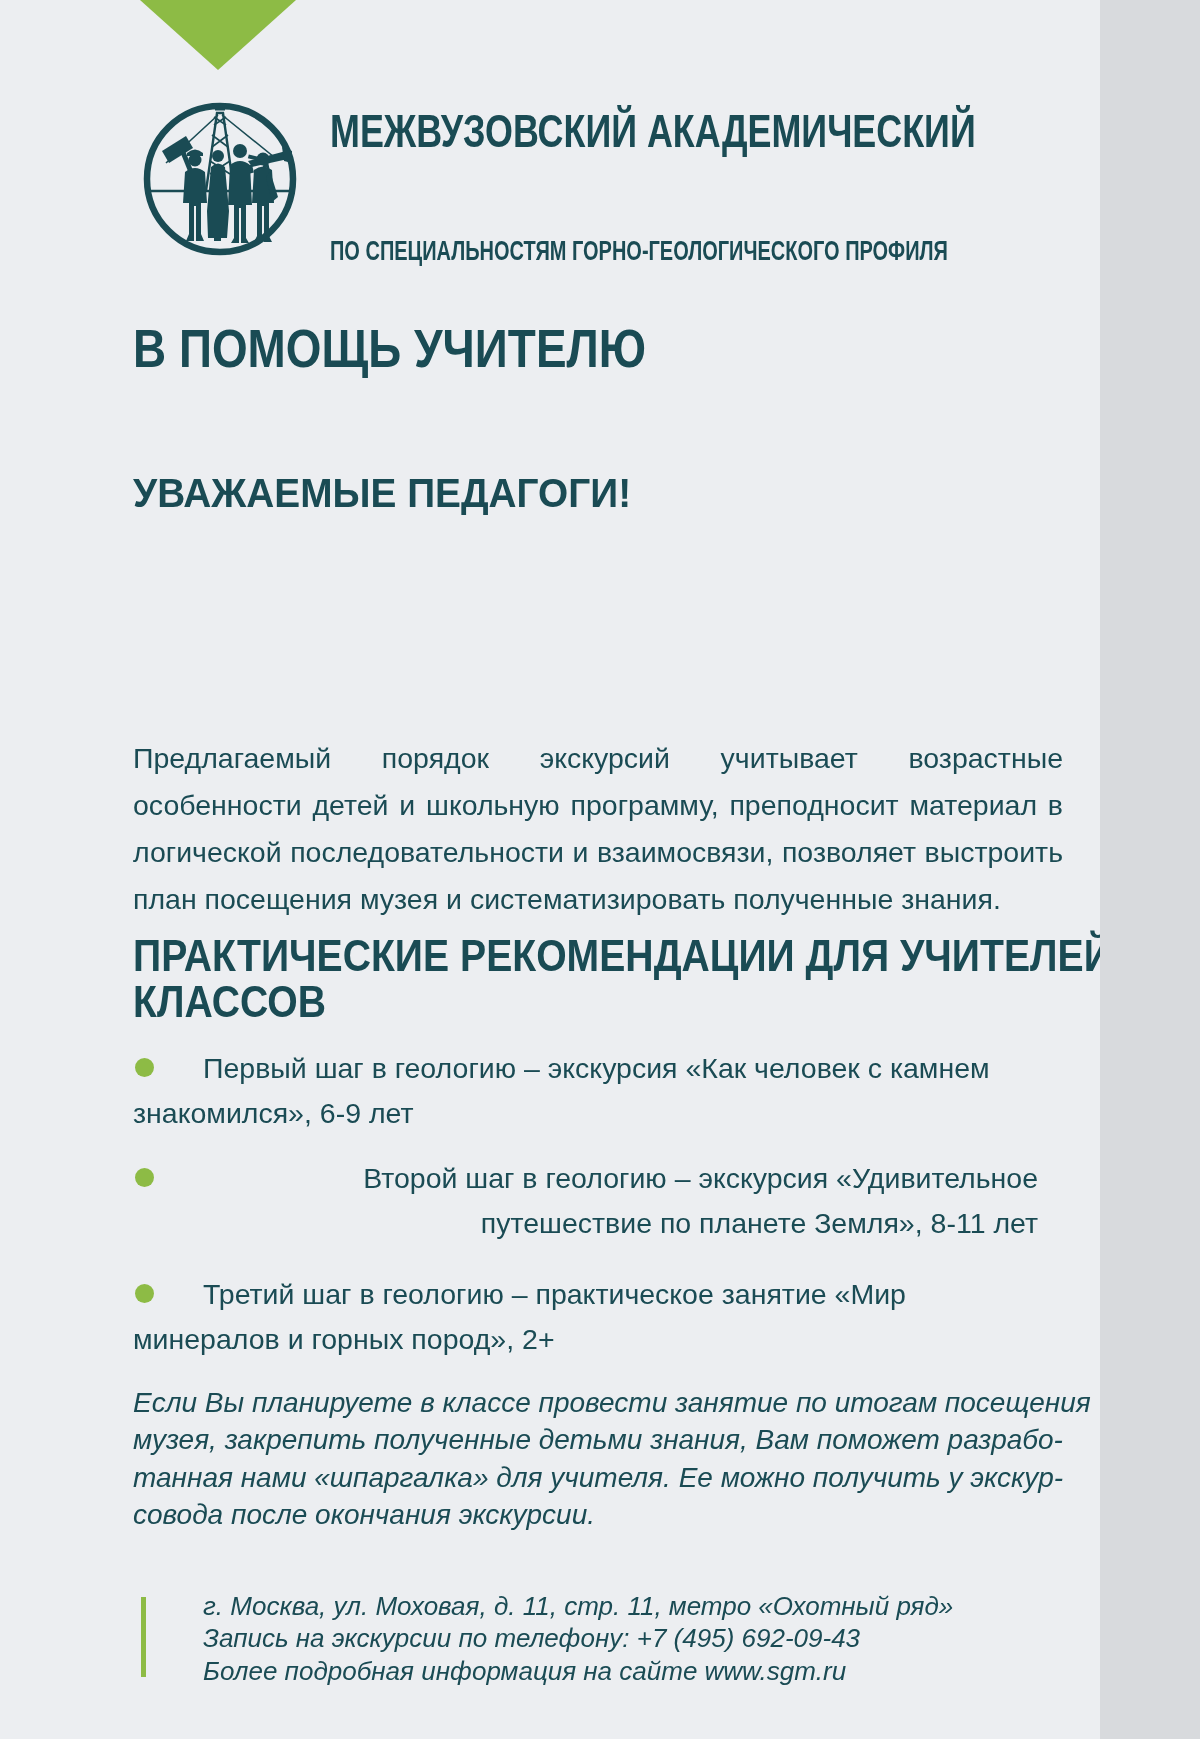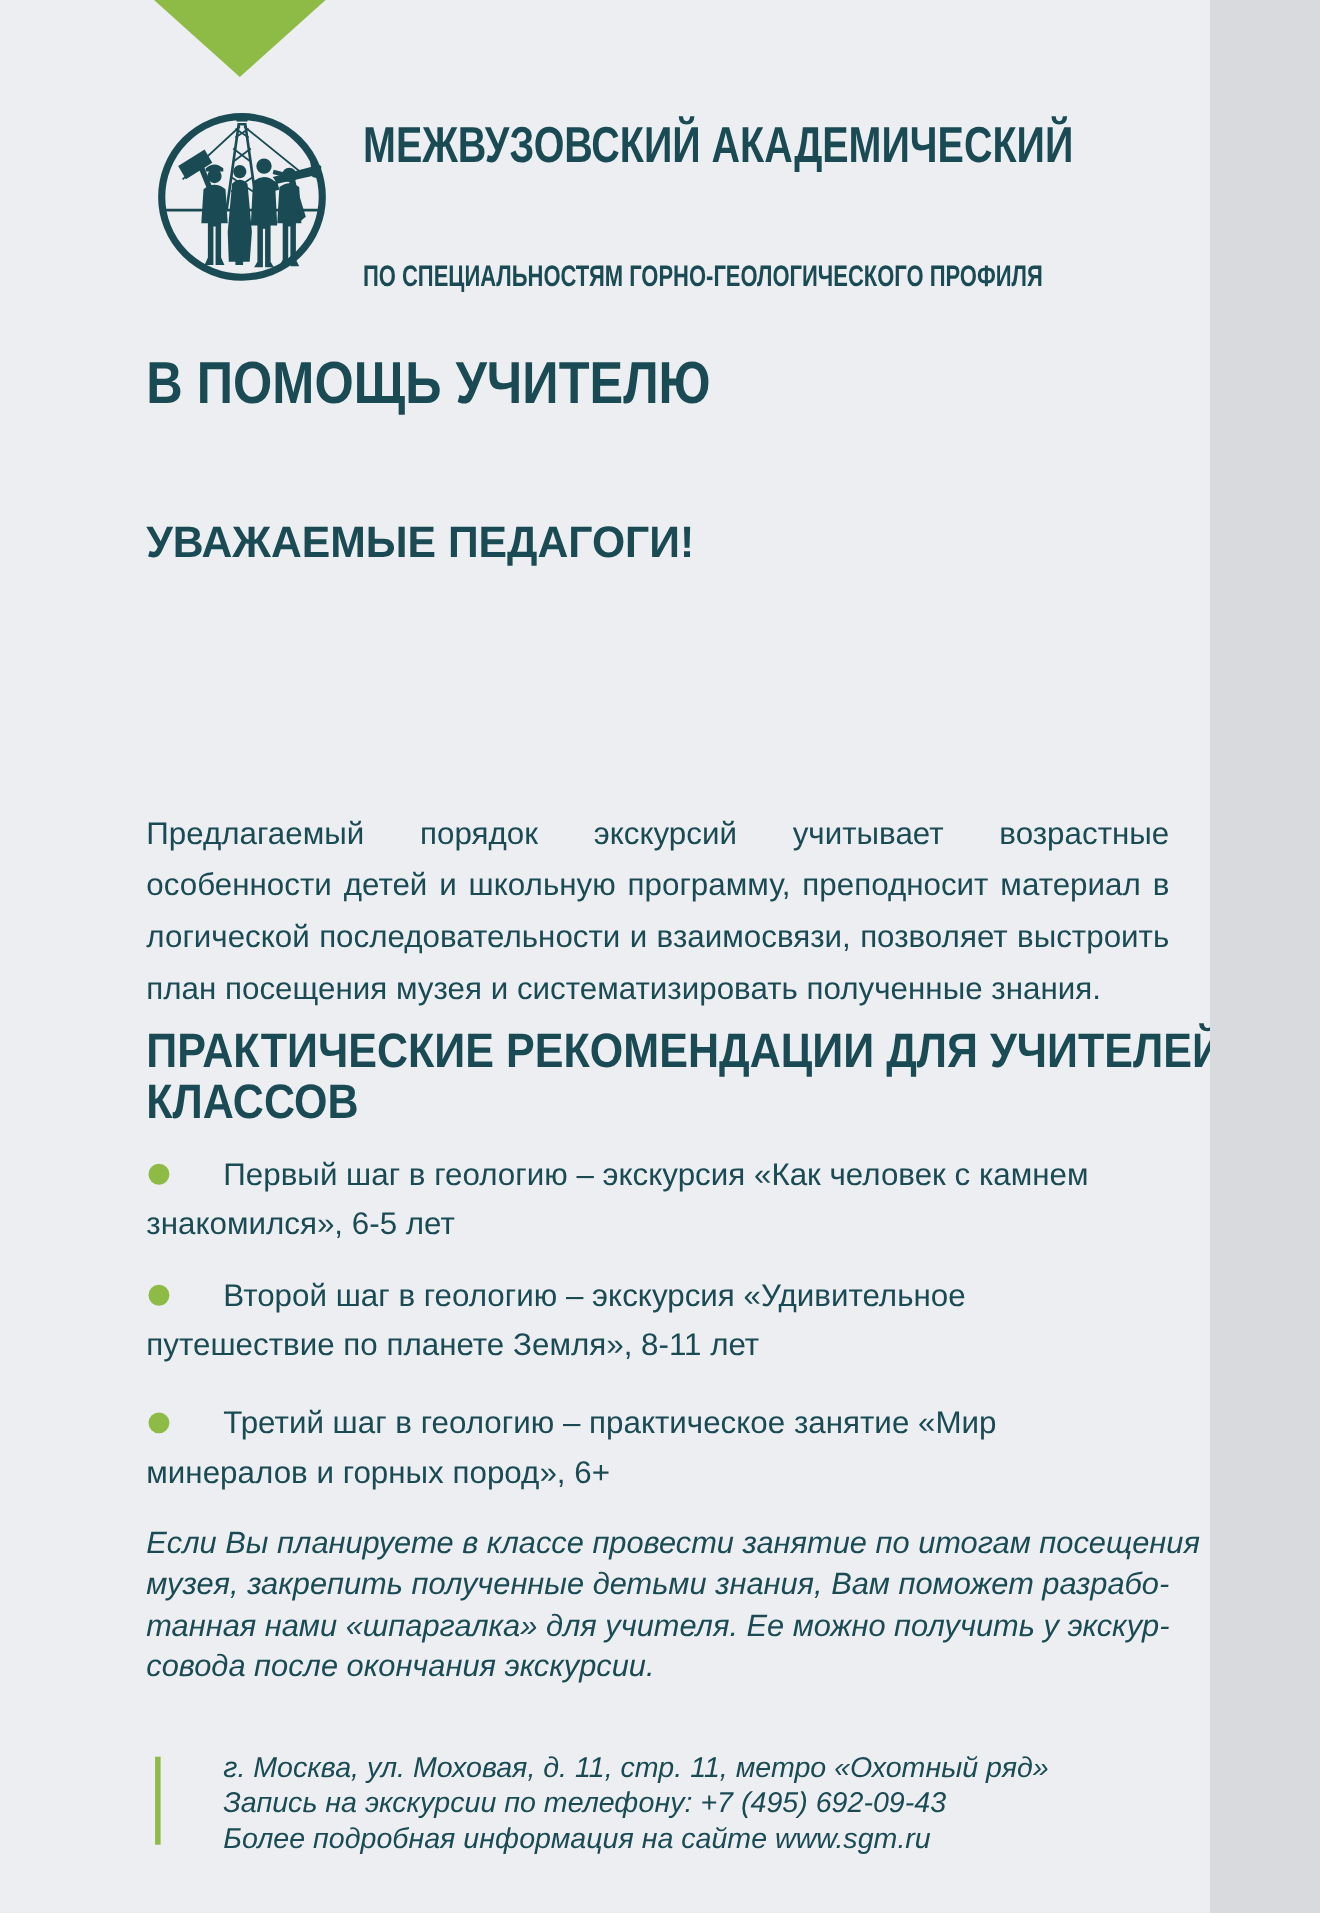--- a/index.html
+++ b/index.html
@@ -49,21 +49,21 @@
   .sec-line .cond{transform:scaleX(0.89);}
   .sec1{top:931px;}
   .sec2{top:977px;}
 
   .bullet-item{
     left:133px;width:905px;
     font-size:28.5px;line-height:45px;
     text-indent:70px;
   }
   .b1{top:1046px;}
-  .b2{top:1156px;}
+  .b2{top:1156px;text-align:right;}
   .b3{top:1272px;}
   .bullet-dot{
     position:absolute;left:2px;top:12px;
     width:19px;height:19px;border-radius:50%;
     background:#8DBB45;
     text-indent:0;
   }
 
   .note{left:133px;top:1384px;font-size:28px;font-style:italic;line-height:37.4px;}
   .note .nline{white-space:nowrap;}
@@ -130,29 +130,29 @@
 
   <div class="abs greeting"><span class="cond">УВАЖАЕМЫЕ ПЕДАГОГИ!</span></div>
 
   <div class="abs body-par p2">Предлагаемый порядок экскурсий учитывает возрастные особенности детей и школьную программу, преподносит материал в логической последовательности и взаимосвязи, позволяет выстроить план посещения музея и систематизировать полученные знания.</div>
 
   <div class="abs sec-line sec1"><span class="cond">ПРАКТИЧЕСКИЕ РЕКОМЕНДАЦИИ ДЛЯ УЧИТЕЛЕЙ 1-5</span></div>
   <div class="abs sec-line sec2"><span class="cond">КЛАССОВ</span></div>
 
   <div class="abs bullet-item b1">
     <span class="bullet-dot"></span>
-    <span>Первый шаг в геологию – экскурсия «Как человек с камнем знакомился», 6-5 лет</span>
+    <span>Первый шаг в геологию – экскурсия «Как человек с камнем знакомился», 6-9 лет</span>
   </div>
   <div class="abs bullet-item b2">
     <span class="bullet-dot"></span>
     <span>Второй шаг в геологию – экскурсия «Удивительное путешествие по планете Земля», 8-11 лет</span>
   </div>
   <div class="abs bullet-item b3">
     <span class="bullet-dot"></span>
-    <span>Третий шаг в геологию – практическое занятие «Мир минералов и горных пород», 6+</span>
+    <span>Третий шаг в геологию – практическое занятие «Мир минералов и горных пород», 2+</span>
   </div>
 
   <div class="abs note">
     <div class="nline">Если Вы планируете в классе провести занятие по итогам посещения</div>
     <div class="nline">музея, закрепить полученные детьми знания, Вам поможет разрабо-</div>
     <div class="nline">танная нами «шпаргалка» для учителя. Ее можно получить у экскур-</div>
     <div class="nline">совода после окончания экскурсии.</div>
   </div>
 
   <div class="footer-bar"></div>

